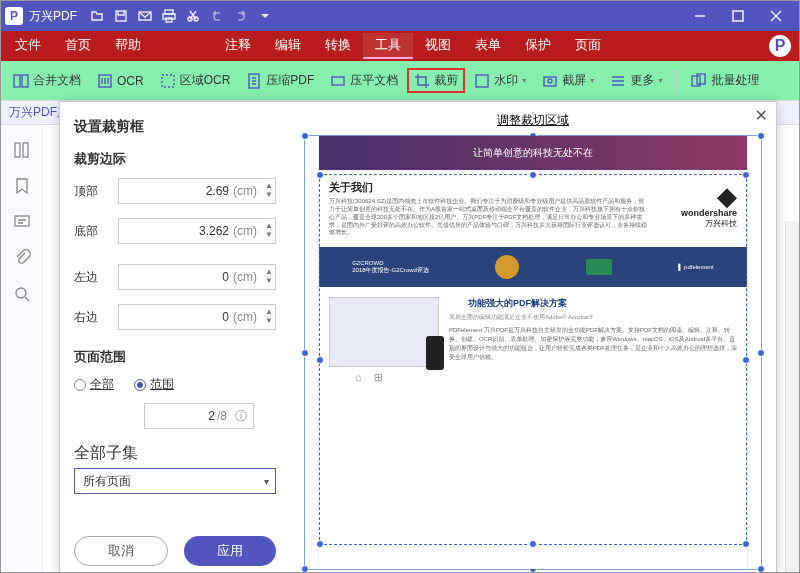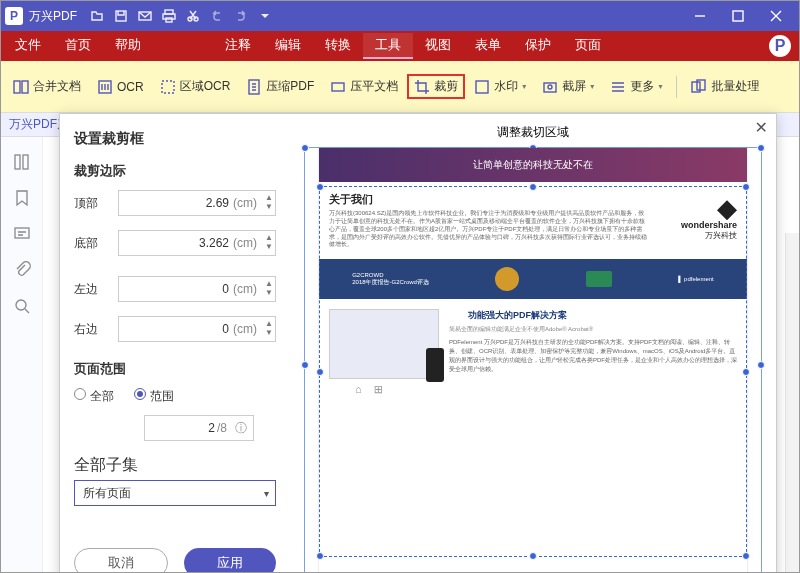--- a/index.html
+++ b/index.html
@@ -8,55 +8,55 @@
 .titlebar .logo{width:18px;height:18px;background:#fff;border-radius:3px;margin-right:6px;display:flex;align-items:center;justify-content:center;color:#5156BE;font-weight:bold;font-size:12px;}
 .titlebar .title{font-size:12px;flex:0 0 auto;margin-right:8px;}
 .titlebar .tb-icon{width:24px;height:24px;display:flex;align-items:center;justify-content:center;opacity:.9;}
 .titlebar .tb-icon svg{stroke:#fff;fill:none;stroke-width:1.4;}
 .titlebar .spacer{flex:1;}
 .winbtn{width:38px;height:30px;display:flex;align-items:center;justify-content:center;}
 .menubar{height:30px;background:#b91c1c;display:flex;color:#fff;align-items:center;padding:0 2px;}
 .menubar .menu-item{padding:3px 12px;font-size:13px;border-bottom:2px solid transparent;}
 .menubar .menu-item.active{background:rgba(255,255,255,.1);border-bottom:2px solid #f9a8d4;}
 .menubar .brand{margin-left:auto;width:22px;height:22px;border-radius:50%;background:#fff;color:#5156BE;display:flex;align-items:center;justify-content:center;font-weight:bold;margin-right:6px;}
-.ribbon{height:52px;background:#fef9c3;border-bottom:1px solid #ddd;display:flex;align-items:center;padding:0 6px;gap:4px;}
+.ribbon{height:40px;background:#86efac;border-bottom:1px solid #ddd;display:flex;align-items:center;padding:0 6px;gap:4px;}
 .ribbon .rbtn{display:flex;align-items:center;gap:4px;padding:3px 6px;font-size:12px;color:#333;}
 .ribbon .rbtn svg{stroke:#5156BE;fill:none;stroke-width:1.4;}
 .ribbon .rbtn.active{outline:2px solid #E03030;outline-offset:-1px;}
 .ribbon .sep{width:1px;height:22px;background:#ccc;margin:0 4px;}
 .tabstrip{height:24px;background:#EEF0FF;border-bottom:1px solid #ddd;display:flex;align-items:center;font-size:12px;}
 .tabstrip .doctab{padding:3px 8px;color:#5156BE;}
 .workspace{display:flex;height:453px;position:relative;}
 .leftrail{width:42px;background:#fafbff;border-right:1px solid #eee;display:flex;flex-direction:column;align-items:center;gap:14px;padding-top:16px;}
 .leftrail .rail-icon svg{stroke:#888;fill:none;stroke-width:1.3;}
 .dialog{position:absolute;left:58px;top:-24px;width:718px;height:476px;background:#fff;box-shadow:0 2px 12px rgba(0,0,0,.2);border:1px solid #ccc;display:flex;}
 .dialog .closex{position:absolute;right:8px;top:4px;font-size:16px;color:#555;}
 .panel-left{width:230px;padding:16px 14px;font-size:13px;color:#333;}
 .panel-left h3{font-size:14px;font-weight:600;margin-bottom:14px;}
 .panel-left .sect{font-size:13px;font-weight:600;margin:8px 0 10px;}
 .row{display:flex;align-items:center;margin-bottom:14px;gap:8px;}
 .row .lbl{width:36px;font-size:12px;}
 .numbox{flex:1;height:26px;border:1px solid #ccc;display:flex;align-items:center;padding-right:18px;position:relative;font-size:12px;justify-content:flex-end;}
 .numbox .unit{color:#888;margin-left:4px;}
 .numbox .spin{position:absolute;right:2px;top:2px;display:flex;flex-direction:column;font-size:8px;line-height:9px;color:#777;}
 .radios{display:flex;gap:20px;align-items:center;margin-bottom:10px;}
-.radios label{display:flex;align-items:flex-start;gap:4px;font-size:12px;}
+.radios label{display:flex;align-items:center;gap:4px;font-size:12px;text-decoration:underline;}
 .radios .r{width:12px;height:12px;border:1.5px solid #888;border-radius:50%;display:inline-flex;align-items:center;justify-content:center;}
 .radios .r.on{border-color:#5156BE;}
 .radios .r.on::after{content:"";width:6px;height:6px;background:#5156BE;border-radius:50%;}
 .pagenum{width:110px;height:26px;border:1px solid #ccc;display:flex;align-items:center;justify-content:flex-end;padding-right:26px;font-size:12px;margin-left:70px;position:relative;}
 .pagenum .q{position:absolute;right:6px;color:#999;}
 .selectbox{height:26px;border:1.5px solid #5156BE;display:flex;align-items:center;padding:0 8px;font-size:12px;position:relative;margin-top:4px;}
 .selectbox .dd{position:absolute;right:6px;font-size:10px;color:#555;}
 .dlgbtns{display:flex;gap:16px;margin-top:42px;}
 .dlgbtns .btn{flex:1;height:30px;border-radius:16px;display:flex;align-items:center;justify-content:center;font-size:13px;}
 .btn.cancel{border:1px solid #aaa;color:#555;}
 .btn.apply{background:#5156BE;color:#fff;}
 .panel-right{flex:1;position:relative;padding:10px 14px 6px;display:flex;flex-direction:column;}
-.panel-right .phead{text-align:center;font-size:12px;margin-bottom:6px;}
+.panel-right .phead{text-align:center;font-size:12px;margin-bottom:6px;text-decoration:underline;}
 .preview{flex:1;border:1px solid #7aa0e8;position:relative;background:#fff;display:flex;flex-direction:column;}
 .handle{width:8px;height:8px;background:#3a63d6;border:1px solid #fff;border-radius:50%;position:absolute;}
 .preview .hn{top:-4px;left:50%;transform:translateX(-50%);}
 .preview .hs{bottom:-4px;left:50%;transform:translateX(-50%);}
 .preview .he{right:-4px;top:50%;transform:translateY(-50%);}
 .preview .hw{left:-4px;top:50%;transform:translateY(-50%);}
 .preview .hne{right:-4px;top:-4px;}
 .preview .hnw{left:-4px;top:-4px;}
 .preview .hse{right:-4px;bottom:-4px;}
 .preview .hsw{left:-4px;bottom:-4px;}

